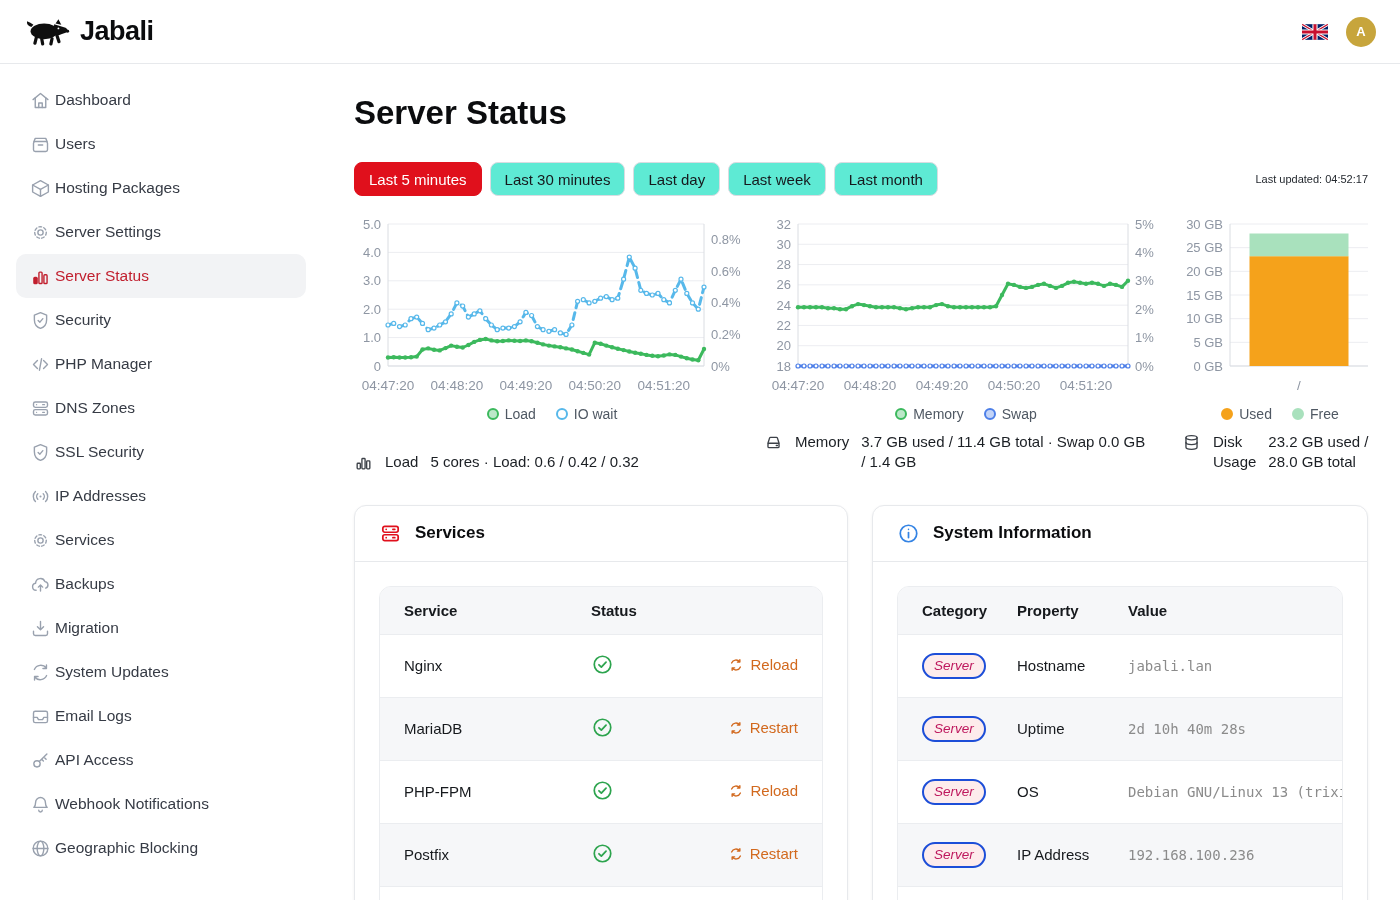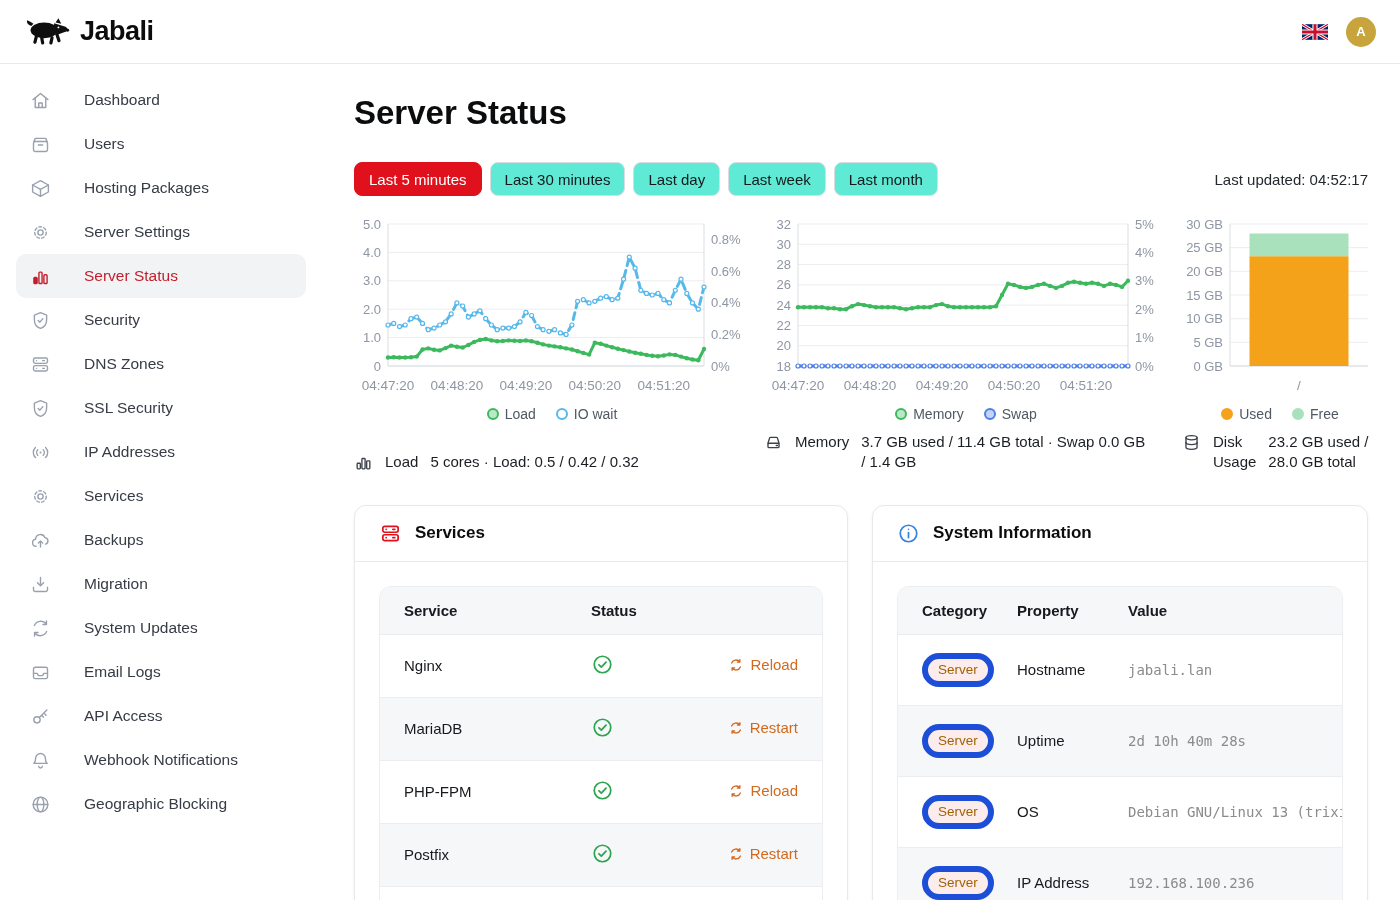--- a/index.html
+++ b/index.html
@@ -2,46 +2,46 @@
 <html><head>
 <meta charset="utf-8">
 <style>
   * { margin:0; padding:0; box-sizing:border-box; }
   html,body { width:1400px; height:900px; overflow:hidden; background:#fff;
     font-family:"Liberation Sans","DejaVu Sans",sans-serif; color:#16191d; }
 
   
   .topbar { height:64px; display:flex; align-items:center; padding:0 24px;
     border-bottom:1px solid #e7e9ec; background:#fff; }
-  .brand { display:flex; gap:10px; }
+  .brand { display:flex; align-items:center; gap:10px; }
   .brand-name { font-size:27px; font-weight:800; letter-spacing:-.5px; color:#0b0c0e; }
   .topbar-right { margin-left:auto; display:flex; align-items:center; gap:18px; }
   .flag { width:26px; height:18px; border-radius:2px; overflow:hidden; display:flex; cursor:pointer; }
   .avatar { width:30px; height:30px; border-radius:50%; background:#c7a53c; color:#fff;
     font-weight:700; font-size:13px; display:flex; align-items:center; justify-content:center; cursor:pointer; }
 
   
   .layout { display:flex; height:836px; }
   .sidebar { width:322px; flex:none; padding:14px 16px 0; }
-  .nav-item { display:flex; align-items:center; gap:33px; height:44px; padding:0 14px;
+  .nav-item { display:flex; align-items:center; gap:4px; height:44px; padding:0 14px;
     border-radius:10px; color:#363b45; font-size:15.5px; cursor:pointer; white-space:nowrap; }
   .nav-item .nav-ic { display:flex; color:#99a1ae; }
   .nav-item.active { background:#f2f3f5; color:#c11f2e; }
   .nav-item.active .nav-ic { color:#c11f2e; }
 
   .main { flex:1; padding:30px 32px 0; overflow:hidden; }
   h1 { font-size:33px; font-weight:800; color:#0b0c0e; margin-bottom:30px; }
 
   
   .controls { display:flex; align-items:center; margin-bottom:18px; }
   .btn { height:34px; padding:0 14px; border-radius:8px; border:1px solid #d9dce1;
     background:#5eead4; font-size:15px; color:#16191d; margin-right:8px; cursor:pointer;
     font-family:inherit; }
   .btn.active { background:#e0101c; border-color:#e0101c; color:#fff; }
-  .last-updated { margin-left:auto; font-size:15px; color:#24292f; }
+  .last-updated { margin-left:auto; font-size:11px; color:#24292f; }
 
   
   .charts { display:flex; gap:14px; margin-bottom:32px; min-height:250px; }
   .panel { display:flex; flex-direction:column; }
   svg text.tick  { fill:#8e96a3; font-size:13px; font-family:inherit; }
   svg text.xtick { fill:#8e96a3; font-size:13.5px; font-family:inherit; }
   .legend { display:flex; justify-content:center; gap:20px; font-size:14px; color:#4f5863; margin-top:2px; }
   .legend-item { display:flex; align-items:center; gap:6px; }
   .legend-swatch { width:12px; height:12px; border-radius:50%; border:2px solid transparent; flex:none; }
   .summary { display:flex; gap:12px; margin-top:auto; padding-top:10px; font-size:15px;
@@ -59,21 +59,21 @@
   table { border-collapse:collapse; width:100%; table-layout:fixed; }
   th { background:#f6f7f9; text-align:left; font-size:15px; font-weight:700;
     padding:15px 0 15px 0; color:#16191d; }
   td { padding:18px 0; font-size:15px; border-top:1px solid #ebedf0; vertical-align:middle; }
   tbody tr:nth-child(even) td { background:#f6f7f9; }
   .pad-l { padding-left:24px; }
   .action-cell { text-align:right; padding-right:24px; }
   .action-link { color:#d2691e; font-size:15px; font-weight:500; text-decoration:none;
     display:inline-flex; align-items:center; gap:7px; cursor:pointer; white-space:nowrap; }
   .badge { display:inline-block; padding:3px 10px 4px; border-radius:999px; background:#fdecec;
-    border:6px solid #1d4ed8; color:#a16207; font-size:13.5px; }
+    border:2px solid #1d4ed8; color:#be185d; font-size:13.5px;font-style:italic; }
   .mono { font-family:"DejaVu Sans Mono","Liberation Mono",monospace; font-size:14px;
     color:#8b8b8b; white-space:nowrap; overflow:hidden; }
   .check { display:inline-flex; }
 </style>
 </head>
 <body>
 
 <header class="topbar">
   <div class="brand">
     <span style="display:flex">
@@ -161,20 +161,30 @@
         <span>Server Status</span>
       </div>
       <div class="nav-item">
         <span class="nav-ic">
           <svg width="21" height="21" viewBox="0 0 24 24" fill="none" stroke="currentColor" stroke-width="1.6" stroke-linecap="round" stroke-linejoin="round">
             <path d="M12 3 L19 5.8 V11 c0 5-3 8.6-7 10 c-4-1.4-7-5-7-10 V5.8 Z"></path>
             <path d="M9.3 11.9 l2 2 l3.4-4"></path>
           </svg>
         </span>
         <span>Security</span>
+      </div>
+      <div class="nav-item">
+        <span class="nav-ic">
+          <svg width="21" height="21" viewBox="0 0 24 24" fill="none" stroke="currentColor" stroke-width="1.6" stroke-linecap="round" stroke-linejoin="round">
+            <path d="M8.5 7.5 L4 12 L8.5 16.5"></path>
+            <path d="M15.5 7.5 L20 12 L15.5 16.5"></path>
+            <path d="M13.2 5.5 L10.8 18.5"></path>
+          </svg>
+        </span>
+        <span>PHP Manager</span>
       </div>
       <div class="nav-item">
         <span class="nav-ic">
           <svg width="21" height="21" viewBox="0 0 24 24" fill="none" stroke="currentColor" stroke-width="1.6" stroke-linecap="round" stroke-linejoin="round">
             <rect x="4" y="4.5" width="16" height="6.2" rx="2"></rect>
             <rect x="4" y="13.3" width="16" height="6.2" rx="2"></rect>
             <path d="M7.5 7.6 h.01 M7.5 16.4 h.01 M14.5 7.6 h2 M14.5 16.4 h2"></path>
           </svg>
         </span>
         <span>DNS Zones</span>
@@ -441,21 +451,21 @@
           </div>
         <div class="summary">
           <span class="s-icon">
             <svg width="19" height="19" viewBox="0 0 24 24" fill="none" stroke="currentColor" stroke-width="1.7" stroke-linejoin="round">
               <rect x="4" y="13" width="4" height="7" rx="1"></rect>
                 <rect x="10" y="7" width="4" height="13" rx="1"></rect>
                 <rect x="16" y="10" width="4" height="10" rx="1"></rect>
             </svg>
           </span>
           <span>Load</span>
-          <span>5 cores · Load: 0.5 / 0.42 / 0.32</span>
+          <span>5 cores · Load: 0.6 / 0.42 / 0.32</span>
         </div>
       </div>
 
       <div class="panel" style="width:404px">
         <div id="chart1"><svg width="404" height="186">
               <line x1="34" y1="152" x2="364" y2="152" stroke="#ecedf1"></line>
               <text x="27" y="156.5" text-anchor="end" class="tick">18</text>
               <line x1="34" y1="131.71428571428572" x2="364" y2="131.71428571428572" stroke="#ecedf1"></line>
               <text x="27" y="136.21428571428572" text-anchor="end" class="tick">20</text>
               <line x1="34" y1="111.42857142857143" x2="364" y2="111.42857142857143" stroke="#ecedf1"></line>

